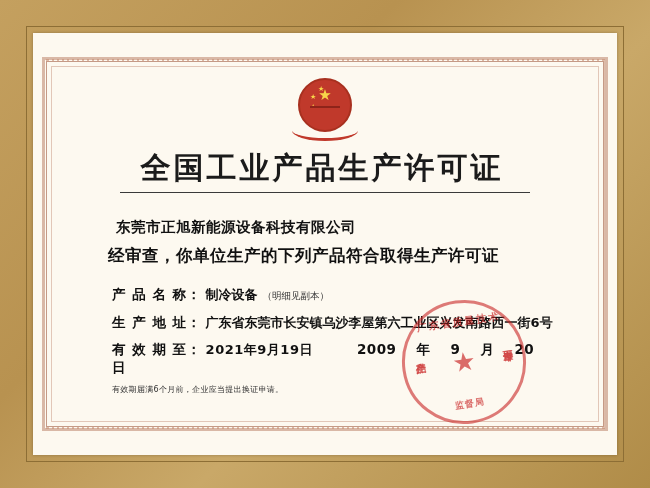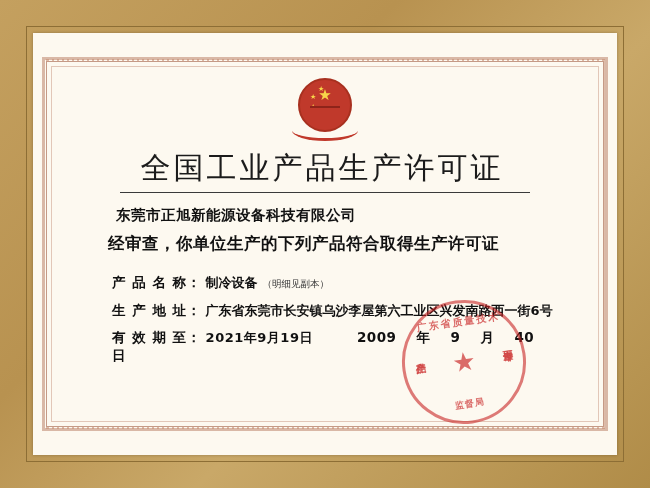--- a/index.html
+++ b/index.html
@@ -137,37 +137,37 @@
   }
   
   .title {
     position: absolute;
     left: 0;
     top: 148px;
     width: 644px;
     text-align: center;
     font-family: "DejaVu Sans", "Liberation Sans", sans-serif;
     font-size: 30px;
-    font-weight: normal;
+    font-weight: bold;
     letter-spacing: 3px;
     color: #1b1b1b;
   }
   .title-rule {
     position: absolute;
     left: 120px;
     top: 192px;
     width: 410px;
     height: 1px;
     background: #3a3a3a;
   }
   
   .body {
     position: absolute;
     left: 88px;
-    top: 200px;
+    top: 212px;
     width: 478px;
     color: #111;
   }
   .company {
     font-size: 14.5px;
     font-weight: bold;
     margin: 6px 0 0 28px;
     letter-spacing: 0.5px;
   }
   .statement {
@@ -319,23 +319,24 @@
       <span class="field-label">产 品 名 称：</span><span class="field-value">制冷设备</span><span class="field-note">（明细见副本）</span>
     </div>
 
 
     <div class="field-row">
       <span class="field-label">生 产 地 址：</span><span class="field-value">广东省东莞市长安镇乌沙李屋第六工业区兴发南路西一街6号</span>
     </div>
 
 
     <div class="row-date">
-      <span class="field-label">有 效 期 至：</span><span class="field-value">2021年9月19日</span><span class="date-gap"></span><span>2009</span><span class="date-gap-sm"></span><span>年</span><span class="date-gap-sm"></span><span>9</span><span class="date-gap-sm"></span><span>月</span><span class="date-gap-sm"></span><span>40</span><span class="date-gap-sm"></span><span>日</span>
-    </div>
-
+      <span class="field-label">有 效 期 至：</span><span class="field-value">2021年9月19日</span><span class="date-gap"></span><span>2009</span><span class="date-gap-sm"></span><span>年</span><span class="date-gap-sm"></span><span>9</span><span class="date-gap-sm"></span><span>月</span><span class="date-gap-sm"></span><span>20</span><span class="date-gap-sm"></span><span>日</span>
+    </div>
+
+    <div class="footnote">有效期届满6个月前，企业应当提出换证申请。</div>
   </div>
 
   <div class="seal">
     <div class="seal-text-top">广东省质量技术</div>
     <div class="seal-inner-star">★</div>
     <div class="seal-text-left">产品生产</div>
     <div class="seal-text-right">许可专用章</div>
     <div class="seal-text-bottom">监督局</div>
   </div>
 

